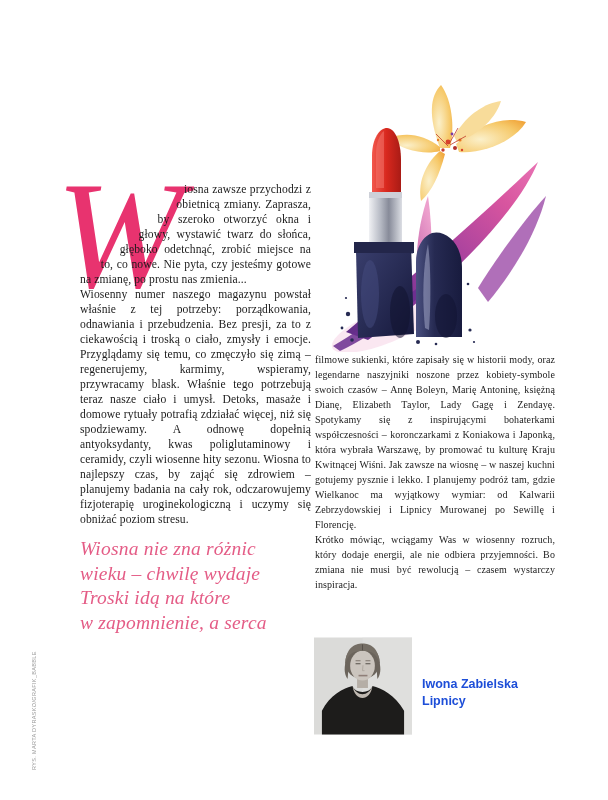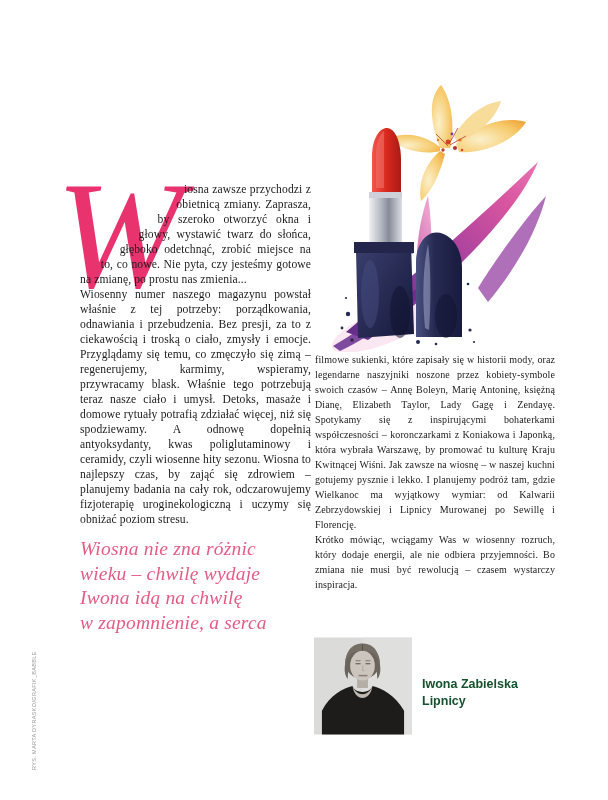--- a/index.html
+++ b/index.html
@@ -34,21 +34,21 @@
          font-family:"Liberation Serif","DejaVu Serif",serif;
          font-size:19.5px;line-height:24.5px;color:#e45c86;letter-spacing:.2px;}
   .quote-line{white-space:nowrap;}
   .quote-attr{margin-top:7px;font-style:normal;font-family:"Liberation Sans",sans-serif;
               font-weight:bold;font-size:11.5px;letter-spacing:.2px;color:#ed2e6e;}
 
   
   .photo{position:absolute;left:314px;top:637px;width:98px;height:98px;}
   .pub-caption{position:absolute;left:422px;top:676px;
                font-family:"Liberation Sans",sans-serif;font-weight:bold;
-               font-size:12.5px;line-height:17px;color:#14532d;}
+               font-size:12.5px;line-height:17px;color:#1d4ed8;}
 </style>
 </head>
 <body>
 
 <div class="page">
 
   <div class="credit">RYS. MARTA DYRASKO/GRAFIK_BABBLE</div>
 
   <svg class="illustration" viewBox="0 0 254 268" xmlns="http://www.w3.org/2000/svg">
     <defs>
@@ -151,21 +151,21 @@
     <p class="body-p">
       <span class="dropcap">
           <span class="dropcap-glyph">W</span>
         </span><span>iosna zawsze przychodzi z obietnicą zmiany. Zaprasza, by szeroko otworzyć okna i głowy, wystawić twarz do słońca, głęboko odetchnąć, zrobić miejsce na to, co nowe. Nie pyta, czy jesteśmy gotowe na zmianę, po prostu nas zmienia...</span>
     </p>
     <p class="body-p">Wiosenny numer naszego magazynu powstał właśnie z tej potrzeby: porządkowania, odnawiania i przebudzenia. Bez presji, za to z ciekawością i troską o ciało, zmysły i emocje. Przyglądamy się temu, co zmęczyło się zimą – regenerujemy, karmimy, wspieramy, przywracamy blask. Właśnie tego potrzebują teraz nasze ciało i umysł. Detoks, masaże i domowe rytuały potrafią zdziałać więcej, niż się spodziewamy. A odnowę dopełnią antyoksydanty, kwas poliglutaminowy i ceramidy, czyli wiosenne hity sezonu. Wiosna to najlepszy czas, by zająć się zdrowiem – planujemy badania na cały rok, odczarowujemy fizjoterapię uroginekologiczną i uczymy się obniżać poziom stresu.</p>
 
     <div class="quote">
       <div class="quote-line">Wiosna nie zna różnic</div>
       <div class="quote-line">wieku – chwilę wydaje</div>
-      <div class="quote-line">Iwona idą na chwilę</div>
+      <div class="quote-line">Troski idą na które</div>
       <div class="quote-line">w zapomnienie, a serca</div>
     </div>
   </div>
 
   <div class="col-right">
     <p class="body-p">filmowe sukienki, które zapisały się w historii mody, oraz legendarne naszyjniki noszone przez kobiety-symbole swoich czasów – Annę Boleyn, Marię Antoninę, księżną Dianę, Elizabeth Taylor, Lady Gagę i Zendayę. Spotykamy się z inspirującymi bohaterkami współczesności – koronczarkami z Koniakowa i Japonką, która wybrała Warszawę, by promować tu kulturę Kraju Kwitnącej Wiśni. Jak zawsze na wiosnę – w naszej kuchni gotujemy pysznie i lekko. I planujemy podróż tam, gdzie Wielkanoc ma wyjątkowy wymiar: od Kalwarii Zebrzydowskiej i Lipnicy Murowanej po Sewillę i Florencję.</p>
     <p class="body-p">Krótko mówiąc, wciągamy Was w wiosenny rozruch, który dodaje energii, ale nie odbiera przyjemności. Bo zmiana nie musi być rewolucją – czasem wystarczy inspiracja.</p>
   </div>
 
   <svg class="photo" viewBox="0 0 99 98" xmlns="http://www.w3.org/2000/svg">

